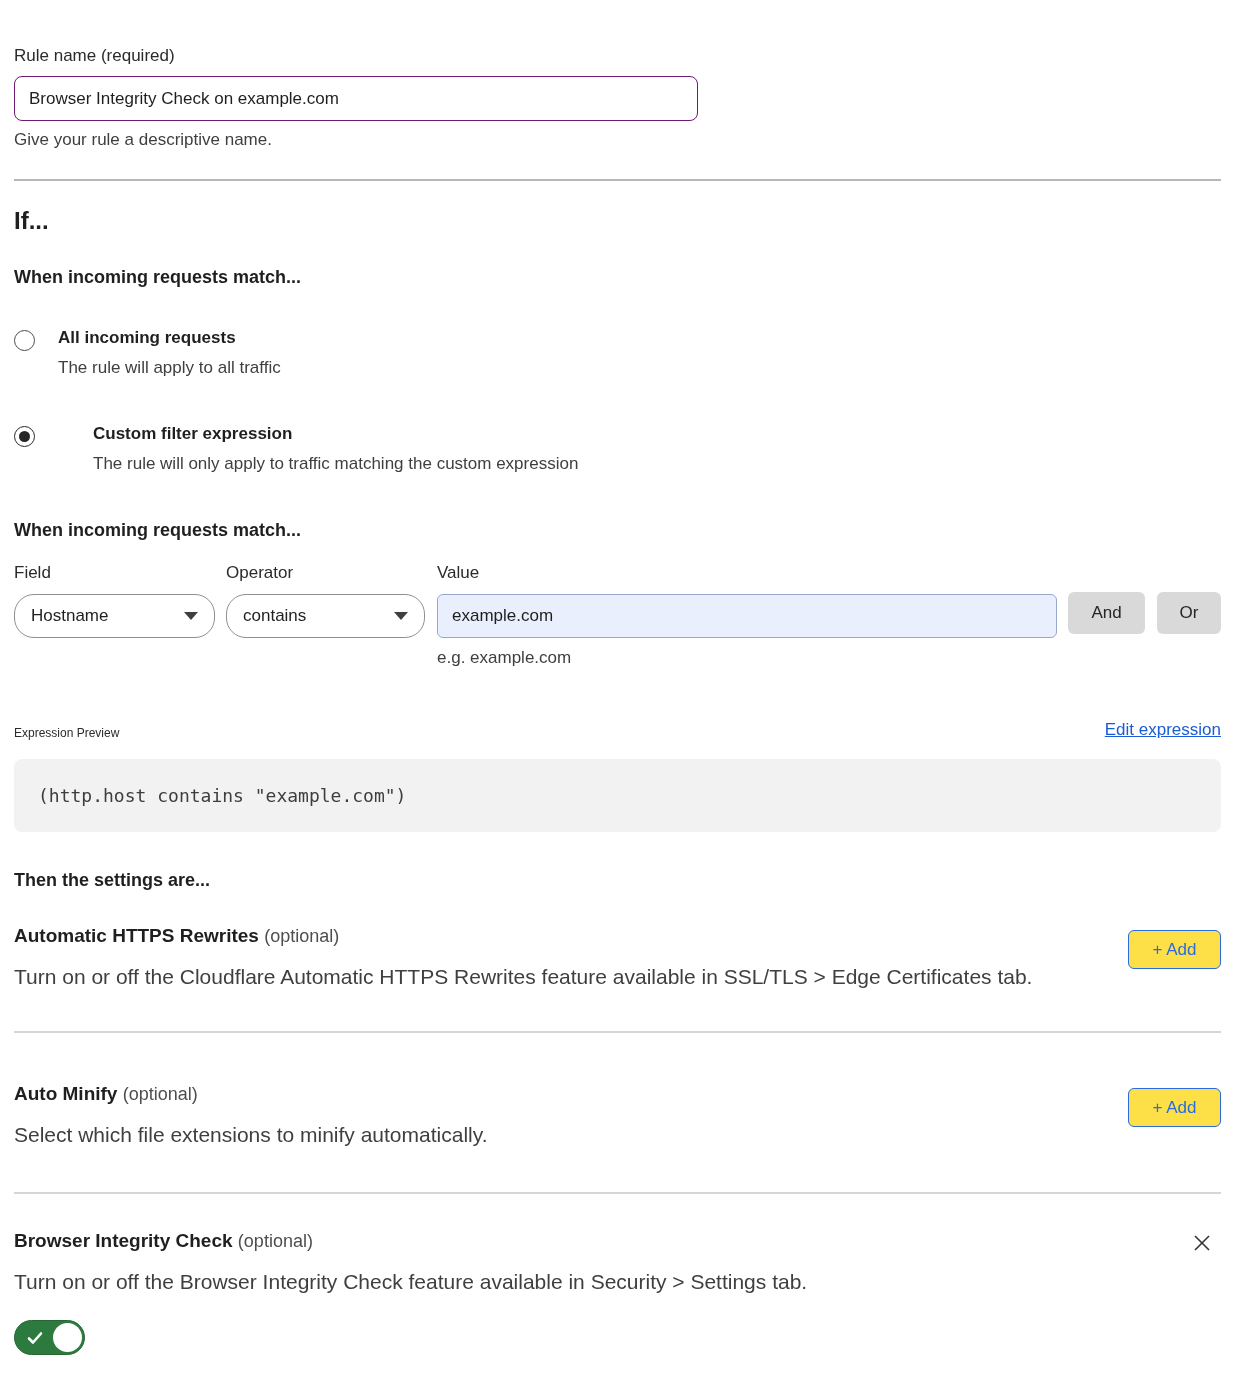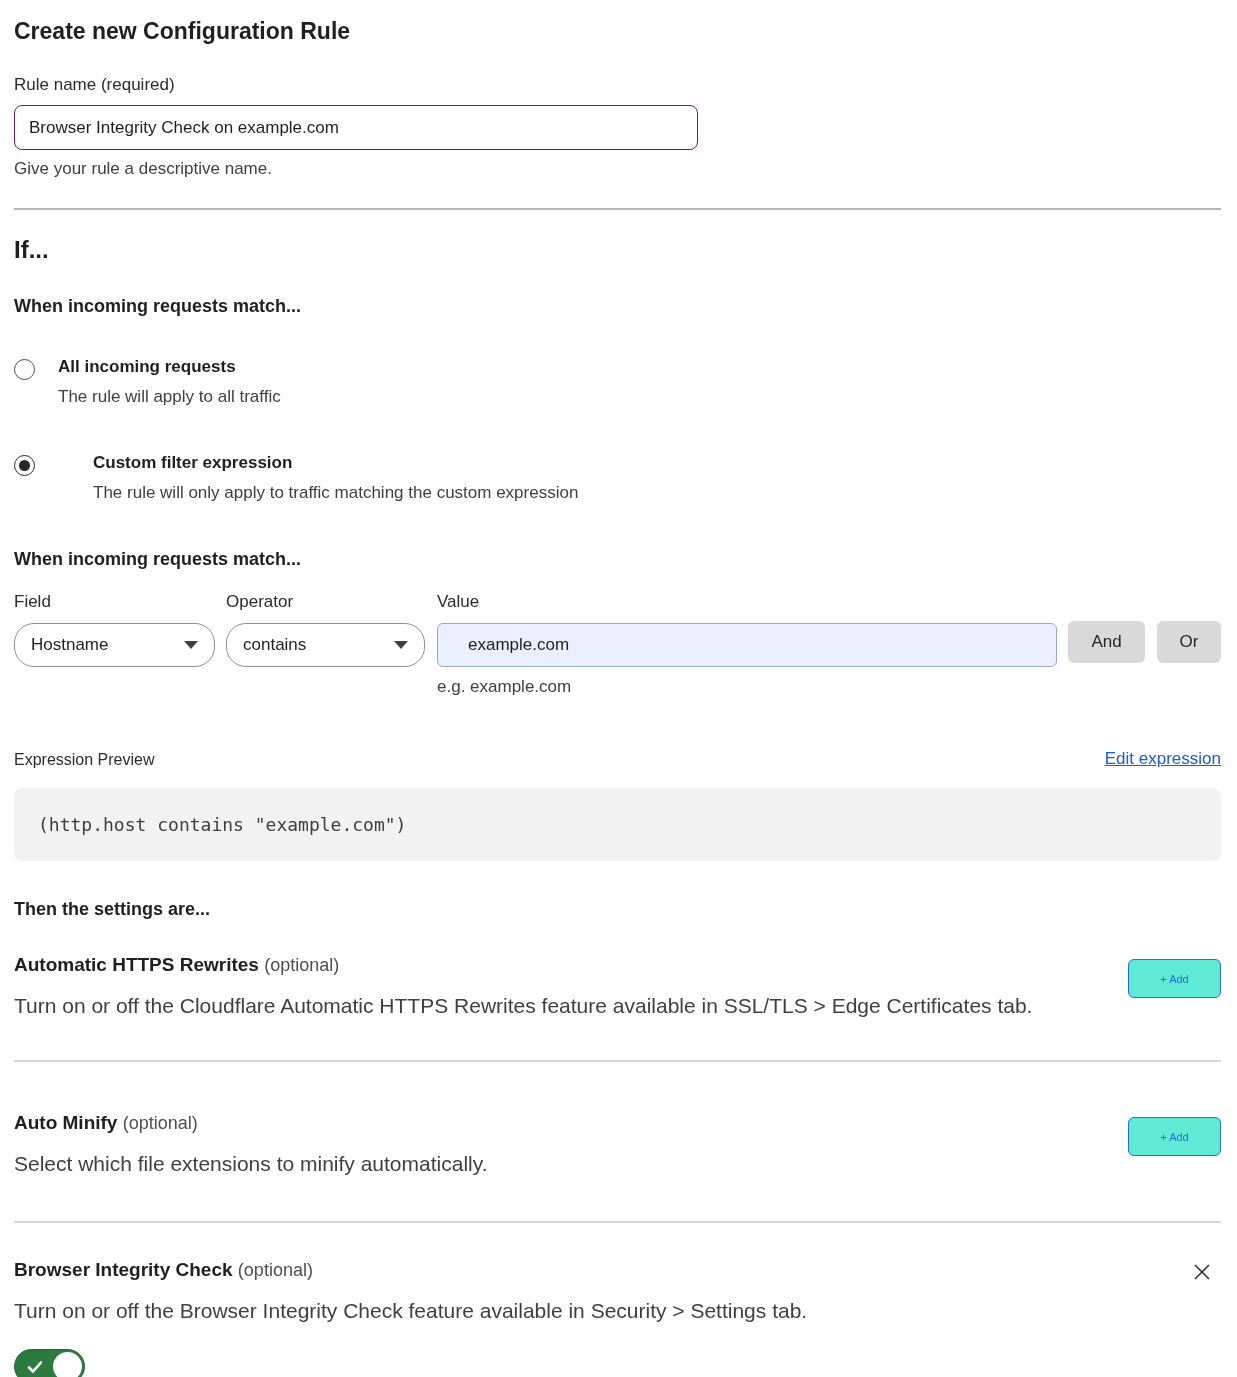--- a/index.html
+++ b/index.html
@@ -101,21 +101,21 @@
     border-left: 7px solid transparent;
     border-right: 7px solid transparent;
     border-top: 8px solid #3f3f3f;
   }
   .value-input {
     height: 44px;
     width: 100%;
     border: 1px solid #98a8cc;
     border-radius: 6px;
     background: #e9effc;
-    padding: 0 30px;
+    padding: 0 14px;
     font-size: 17px;
     font-family: "Liberation Sans", sans-serif;
     color: #1f1f1f;
     outline: none;
   }
   .value-help { font-size: 17px; color: #3f3f3f; margin-top: 10px; }
   .logic-btns { display: flex; padding-top: 28px; }
   .logic-btn {
     height: 42px;
     margin-top: 1px;
@@ -130,21 +130,21 @@
   .btn-and { width: 77px; margin-right: 12px; }
   .btn-or { width: 64px; }
 
   
   .expr-header {
     display: flex;
     justify-content: space-between;
     align-items: flex-end;
     margin-top: 52px;
   }
-  .expr-label { font-size: 16px; color: #2b2b2b; }
+  .expr-label { font-size: 12px; color: #2b2b2b; }
   .expr-edit-link {
     font-size: 17px;
     color: #1a5cd6;
     text-decoration: underline;
     cursor: pointer;
   }
   .expr-box {
     margin-top: 19px;
     background: #f2f2f2;
     border-radius: 8px;
@@ -167,25 +167,25 @@
     margin-top: 36px;
   }
   .setting-title-line { font-size: 19px; }
   .setting-title { font-weight: 700; color: #1f1f1f; }
   .setting-optional { font-weight: 400; color: #4e4e4e; font-size: 18px; }
   .setting-desc { font-size: 21px; color: #3f3f3f; margin-top: 18px; }
   .add-btn {
     margin-top: 5px;
     width: 93px;
     height: 39px;
-    background: #5eead4;
+    background: #fde047;
     border: 1px solid #2b6bdf;
     border-radius: 6px;
     color: #2b6bdf;
-    font-size: 11px;
+    font-size: 17px;
     font-family: "Liberation Sans", sans-serif;
     cursor: pointer;
     flex: 0 0 auto;
   }
   .setting-block-1 .setting-bottom-space { height: 42px; }
   .sep-1 { margin-top: 0; }
 
   .close-icon {
     width: 22px; height: 22px;
     margin-top: 2px;
@@ -217,21 +217,20 @@
     position: absolute;
     left: 11px; top: 8px;
     width: 18px; height: 18px;
   }
 </style>
 </head>
 <body>
 
 <div class="container">
 
-  <div class="page-title">Create new Configuration Rule</div>
 
   <div class="field-label rule-name-label">Rule name (required)</div>
   <input class="text-input" type="text" value="Browser Integrity Check on example.com" style="">
   <div class="help-text rule-name-help">Give your rule a descriptive name.</div>
 
   <hr class="divider-strong">
 
   <div class="h-if">If...</div>
   <div class="h-match">When incoming requests match...</div>
 

